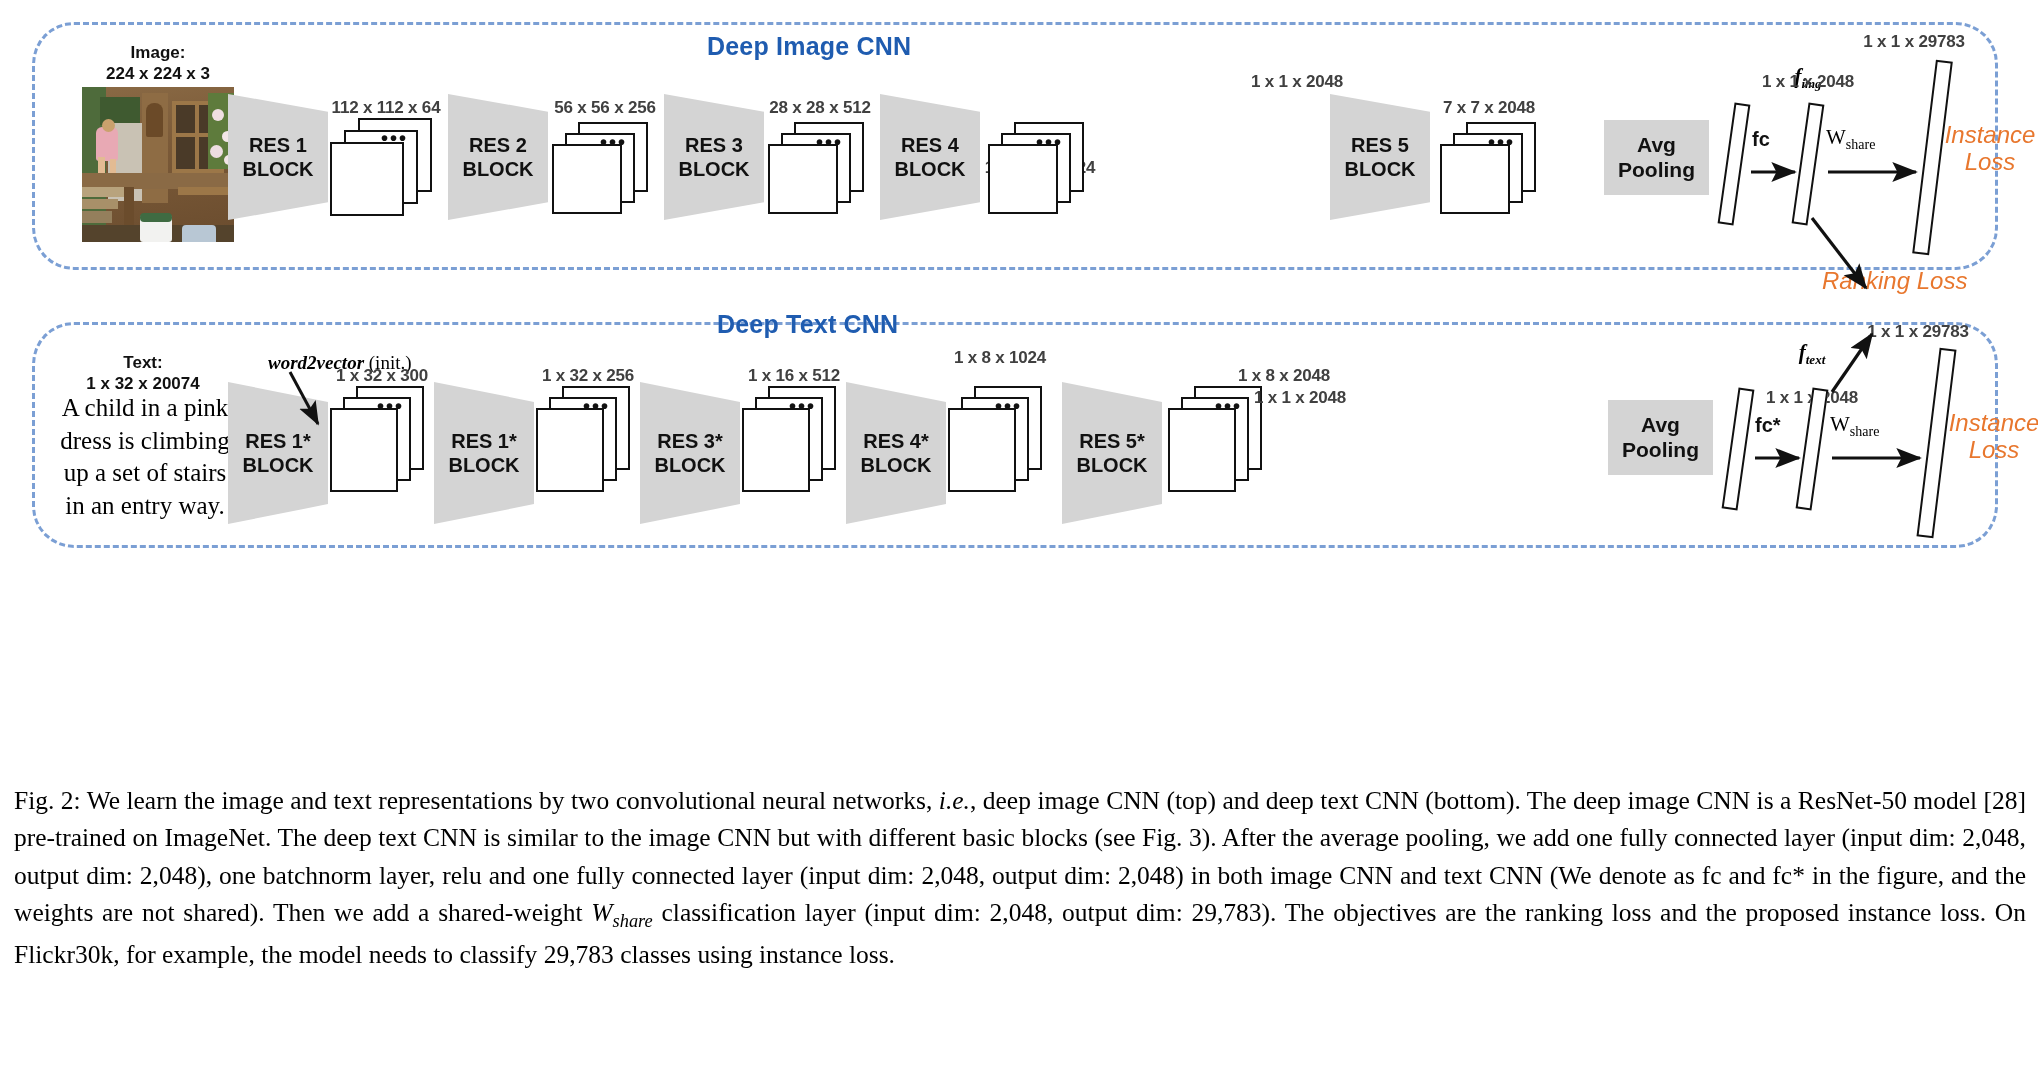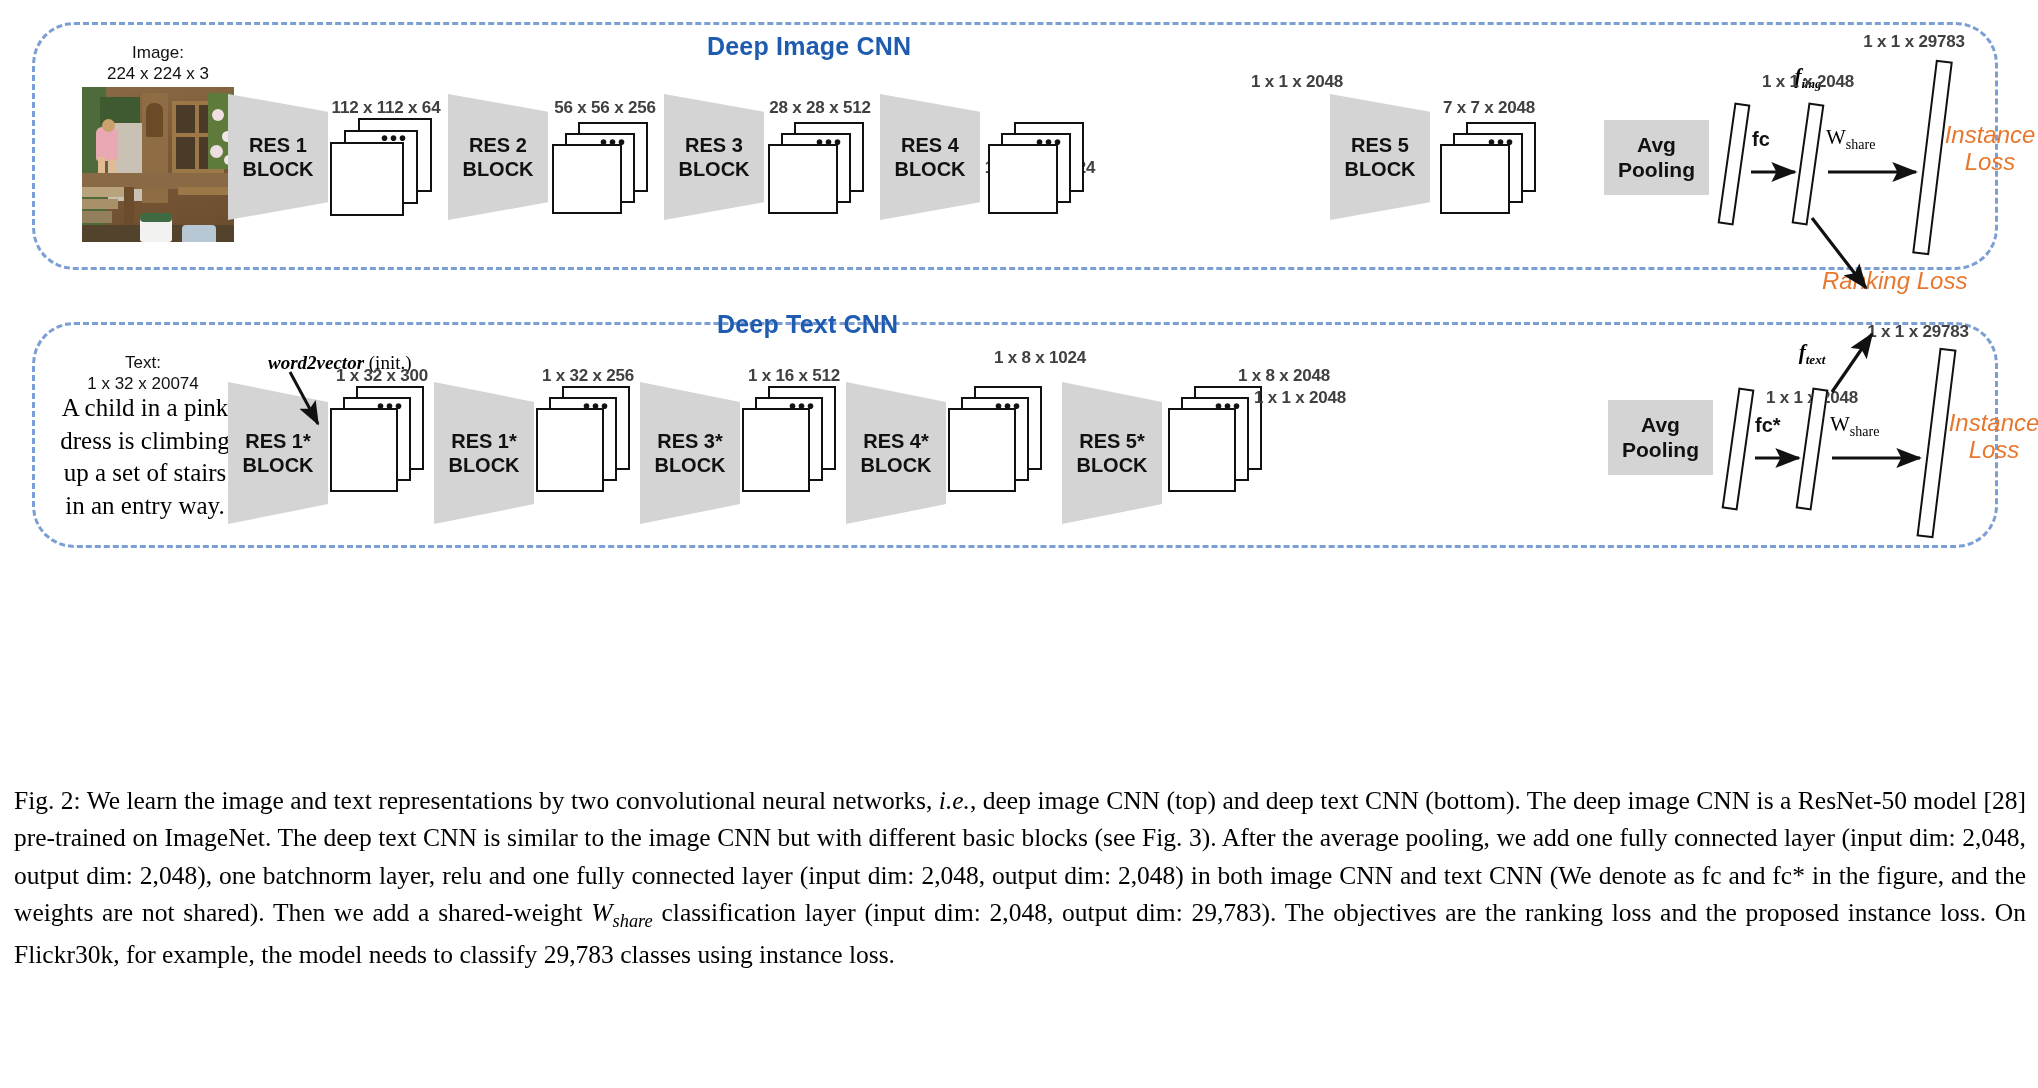--- a/index.html
+++ b/index.html
@@ -38,21 +38,21 @@
     line-height: 1.15;
     letter-spacing: -0.2px;
   }
   .lbl.center { transform: translateX(-50%); text-align: center; }
 
   
   .io-label {
     position: absolute;
     text-align: center;
     font-size: 17px;
-    font-weight: normal;
+    font-weight: bold;
     color: #111;
     line-height: 1.25;
     transform: translateX(-50%);
     white-space: nowrap;
   }
   .io-label .sub { display: block; }
 
   
   .res {
     position: absolute;
@@ -405,21 +405,21 @@
     <div class="card" style="left:0px; top:22px; width:68px; height:84px;"></div>
     <div class="dots" style="left:47px; top:10px;">•••</div>
   </div>
 
   <div class="res" style="left:846px; top:382px; width:100px; height:142px;">
     <div>
       <span>RES 4*</span>
       <span>BLOCK</span>
     </div>
   </div>
-  <div class="lbl center" style="left:1000px; top:348px;margin-left:40px;">1 x 8 x 1024</div>
+  <div class="lbl center" style="left:1000px; top:348px;">1 x 8 x 1024</div>
   <div class="stack" style="left:948px; top:386px; width:112px; height:110px;">
     <div class="card" style="left:26px; top:0; width:68px; height:84px;"></div>
     <div class="card" style="left:13px; top:11px; width:68px; height:84px;"></div>
     <div class="card" style="left:0px; top:22px; width:68px; height:84px;"></div>
     <div class="dots" style="left:47px; top:10px;">•••</div>
   </div>
 
   <div class="res" style="left:1062px; top:382px; width:100px; height:142px;">
     <div>
       <span>RES 5*</span>

